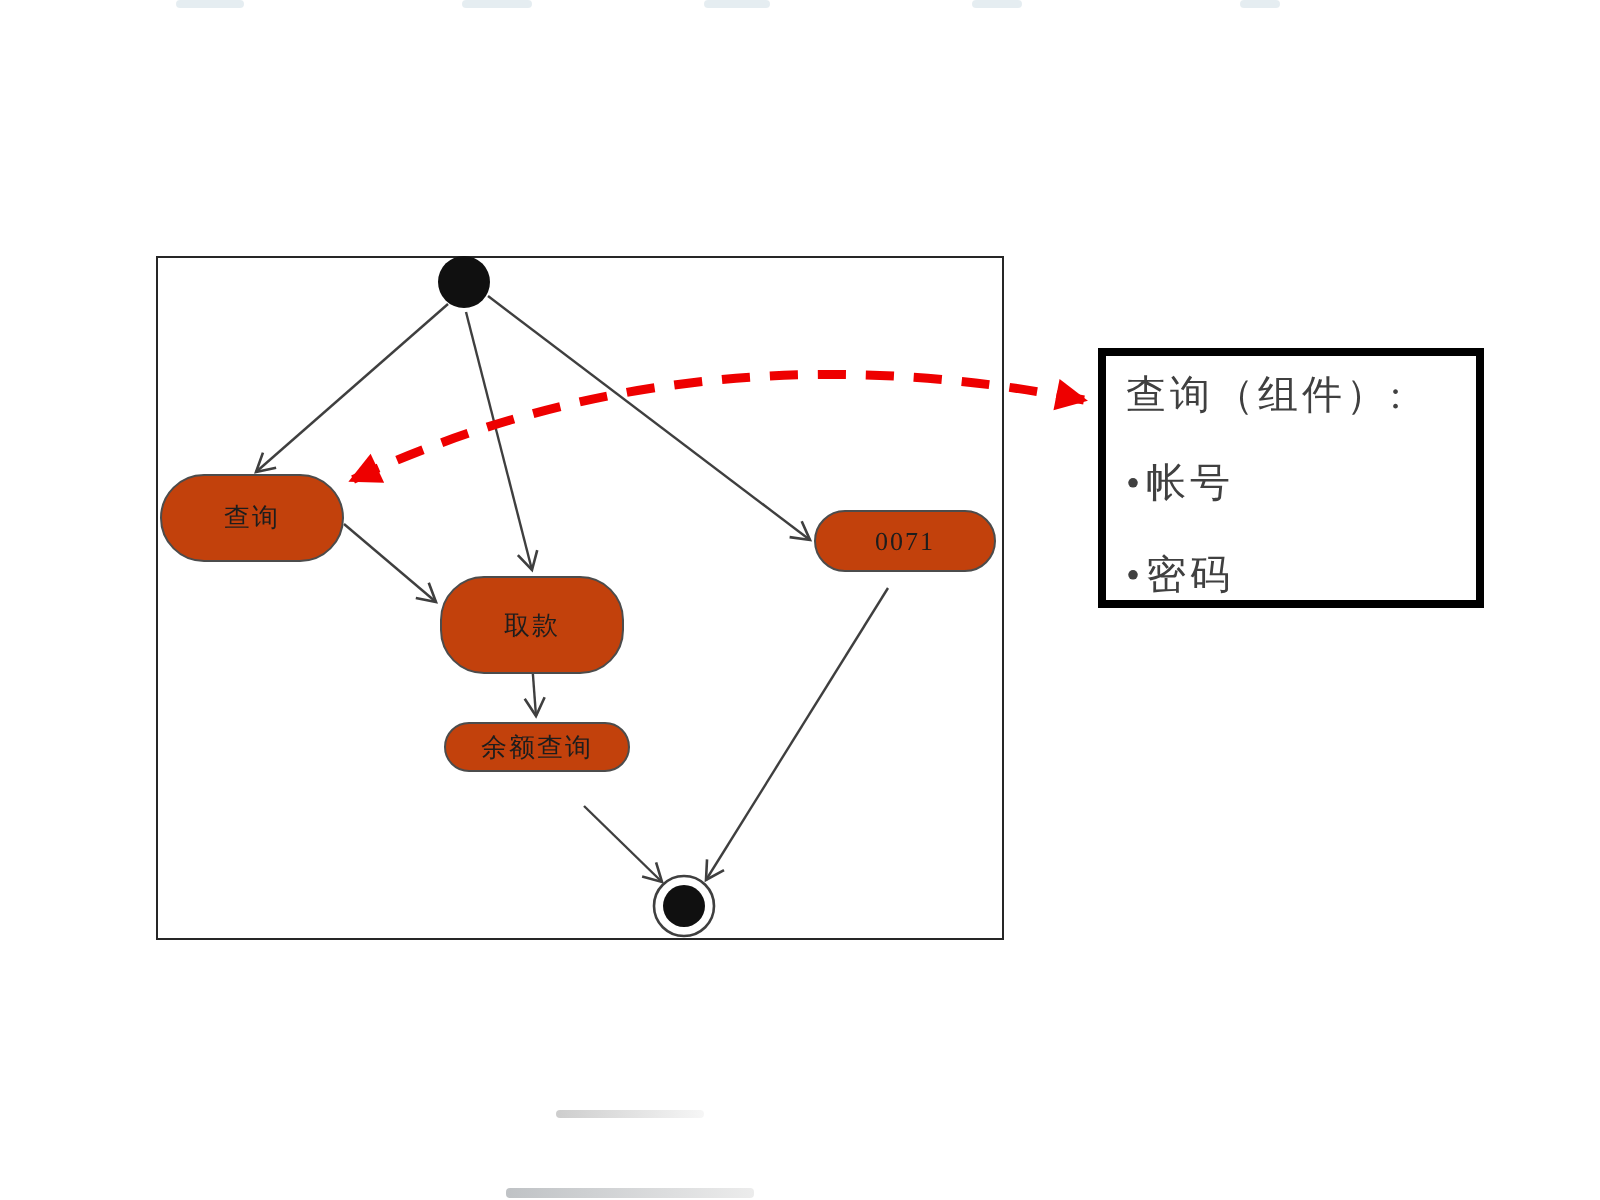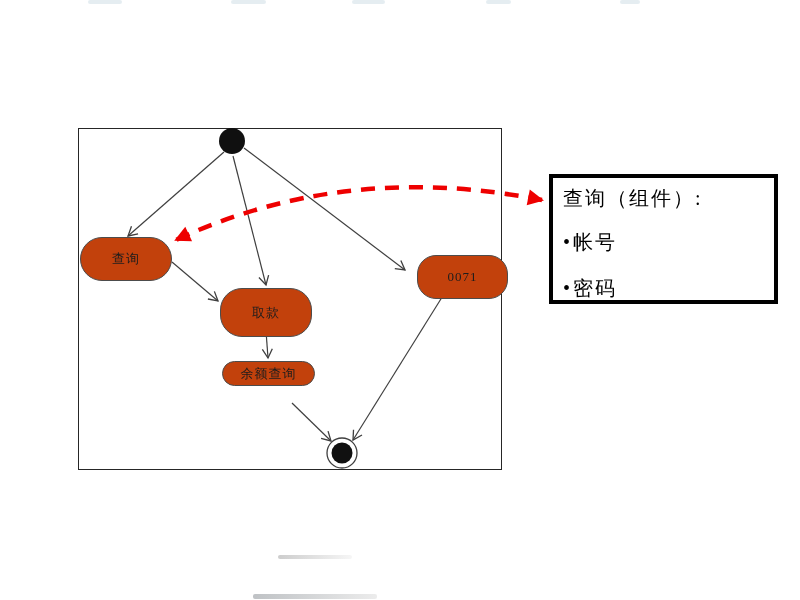--- a/index.html
+++ b/index.html
@@ -46,33 +46,33 @@
     background: #c2410c;
     display: flex; align-items: center; justify-content: center;
     font-size: 13px; color: #1d1d1d;
     letter-spacing: 1px;
     z-index: 3;
     box-sizing: border-box;
   }
   .state-query    { left: 80px;  top: 237px; width: 92px; height: 44px; border-radius: 22px; }
   .state-withdraw { left: 220px; top: 288px; width: 92px; height: 49px; border-radius: 22px; }
   .state-balance  { left: 222px; top: 361px; width: 93px; height: 25px; border-radius: 21px; }
-  .state-code     { left: 417px; top: 255px; width: 91px; height: 44px; border-radius: 19px; }
+  .state-code     { left: 407px; top: 255px; width: 91px; height: 31px; border-radius: 19px; }
 
   
   .callout {
     position: absolute;
     left: 549px; top: 174px;
-    width: 229px; height: 130px;
+    width: 193px; height: 130px;
     box-sizing: border-box;
     border: 4px solid #000000;
     background: #ffffff;
     padding: 4px 8px 0 10px;
     z-index: 3;
-    color: #000000;
+    color: #404040;
   }
   .callout .line {
     font-size: 20px;
     line-height: 24px;
     letter-spacing: 2px;
     display: flex;
     align-items: baseline;
     white-space: nowrap;
   }
   .callout .title { margin-top: 4px; }

